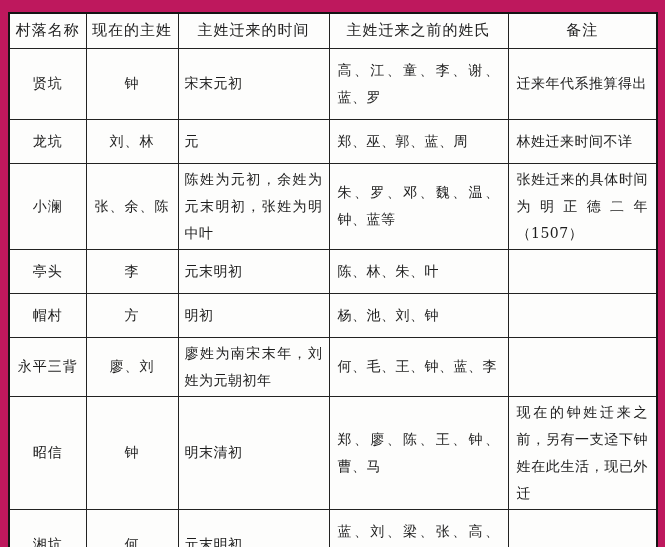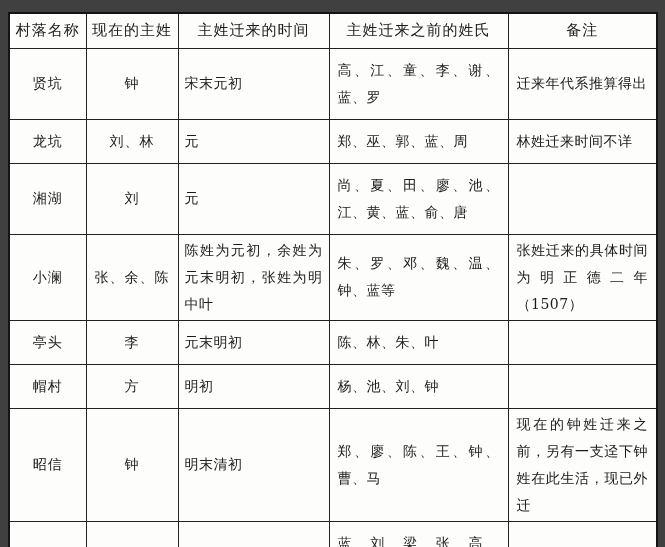--- a/index.html
+++ b/index.html
@@ -4,21 +4,21 @@
 <style>
   html, body {
     margin: 0;
     padding: 0;
     background: #ffffff;
   }
   .page {
     position: relative;
     width: 665px;
     height: 547px;
-    background: #404040;
+    background: #be185d;
     font-family: "DejaVu Serif", "Liberation Serif", serif;
     color: #1c1c1c;
     overflow: hidden;
   }
   table.vtable {
     position: absolute;
     left: 8px;
     top: 12px;
     width: 648px;
     border-collapse: collapse;
@@ -109,27 +109,20 @@
         <td class="c-prev">高、江、童、李、谢、蓝、罗</td>
         <td class="c-note">迁来年代系推算得出</td>
       </tr>
       <tr class="rh-1">
         <td class="c-village">龙坑</td>
         <td class="c-surname">刘、林</td>
         <td class="c-time">元</td>
         <td class="c-prev">郑、巫、郭、蓝、周</td>
         <td class="c-note">林姓迁来时间不详</td>
       </tr>
-      <tr class="rh-2">
-        <td class="c-village">湘湖</td>
-        <td class="c-surname">刘</td>
-        <td class="c-time">元</td>
-        <td class="c-prev">尚、夏、田、廖、池、江、黄、蓝、俞、唐</td>
-        <td class="c-note"></td>
-      </tr>
       <tr class="rh-3">
         <td class="c-village">小澜</td>
         <td class="c-surname">张、余、陈</td>
         <td class="c-time">陈姓为元初，余姓为元末明初，张姓为明中叶</td>
         <td class="c-prev">朱、罗、邓、魏、温、钟、蓝等</td>
         <td class="c-note">张姓迁来的具体时间为明正德二年（1507）</td>
       </tr>
       <tr class="rh-4">
         <td class="c-village">亭头</td>
         <td class="c-surname">李</td>
@@ -137,20 +130,27 @@
         <td class="c-prev">陈、林、朱、叶</td>
         <td class="c-note"></td>
       </tr>
       <tr class="rh-5">
         <td class="c-village">帽村</td>
         <td class="c-surname">方</td>
         <td class="c-time">明初</td>
         <td class="c-prev">杨、池、刘、钟</td>
         <td class="c-note"></td>
       </tr>
+      <tr class="rh-6">
+        <td class="c-village">永平三背</td>
+        <td class="c-surname">廖、刘</td>
+        <td class="c-time">廖姓为南宋末年，刘姓为元朝初年</td>
+        <td class="c-prev">何、毛、王、钟、蓝、李</td>
+        <td class="c-note"></td>
+      </tr>
       <tr class="rh-7">
         <td class="c-village">昭信</td>
         <td class="c-surname">钟</td>
         <td class="c-time">明末清初</td>
         <td class="c-prev">郑、廖、陈、王、钟、曹、马</td>
         <td class="c-note">现在的钟姓迁来之前，另有一支迳下钟姓在此生活，现已外迁</td>
       </tr>
       <tr class="rh-8">
         <td class="c-village">湘坑</td>
         <td class="c-surname">何</td>

